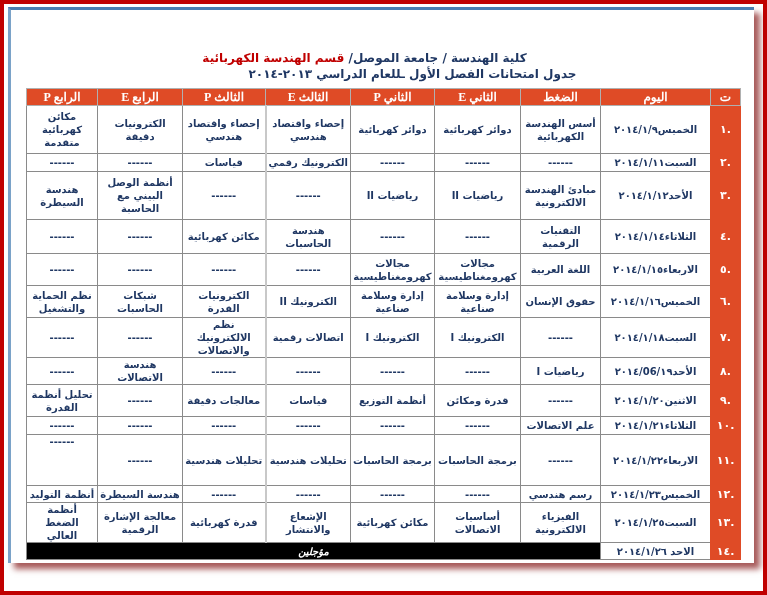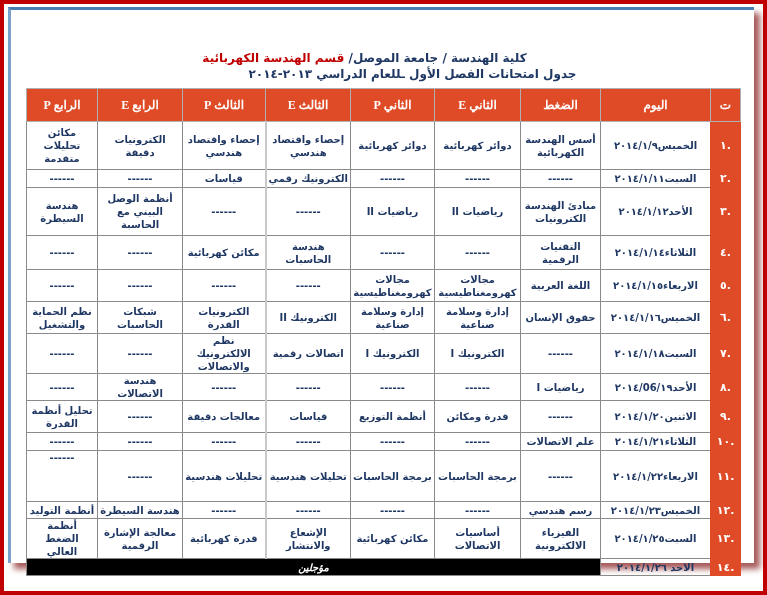--- a/index.html
+++ b/index.html
@@ -21,21 +21,21 @@
   }
   .title .red { color:#c00000; }
   .t1 { top:51px; }
   .t2 { top:67px;padding-left:48px; }
   table.sched {
     position:absolute; left:26px; top:88px; border-collapse:collapse; direction:rtl;
     table-layout:fixed; width:714px;
   }
   table.sched th {
     background:#df4b26; color:#ffffff; font-size:12px; font-weight:bold;
-    border:1px solid #b0b0b0; height:16px; padding:8px; text-align:center;
+    border:1px solid #b0b0b0; height:16px; padding:0; text-align:center;
     font-family:"Liberation Serif", "DejaVu Serif", serif;
   }
   table.sched td {
     border:1px solid #8a8a8a; font-size:10px; font-weight:bold; color:#1f3763;
     text-align:center; padding:0 2px; line-height:13px;
   }
   table.sched td.num {
     background:#df4b26; color:#ffffff; border-color:#df4b26; font-size:11px;
   }
   table.sched td.date { white-space:nowrap; }
@@ -82,37 +82,37 @@
   <tbody id="tbody">
     <tr style="height:48px">
       <td class="num">.١</td>
       <td class="date">الخميس٢٠١٤/١/٩</td>
       <td>أسس الهندسة الكهربائية</td>
       <td>دوائر كهربائية</td>
       <td>دوائر كهربائية</td>
       <td class="sep-left">إحصاء واقتصاد هندسي</td>
       <td>إحصاء واقتصاد هندسي</td>
       <td>الكترونيات دقيقة</td>
-      <td>مكائن تحليلات متقدمة</td>
+      <td>مكائن كهربائية متقدمة</td>
     </tr>
     <tr style="height:18px">
       <td class="num">.٢</td>
       <td class="date">السبت٢٠١٤/١/١١</td>
       <td>------</td>
       <td>------</td>
       <td>------</td>
       <td class="sep-left">الكترونيك رقمي</td>
       <td>قياسات</td>
       <td>------</td>
       <td>------</td>
     </tr>
     <tr style="height:48px">
       <td class="num">.٣</td>
       <td class="date">الأحد٢٠١٤/١/١٢</td>
-      <td>مبادئ الهندسة الكترونيات</td>
+      <td>مبادئ الهندسة الالكترونية</td>
       <td>رياضيات II</td>
       <td>رياضيات II</td>
       <td class="sep-left">------</td>
       <td>------</td>
       <td>أنظمة الوصل البيني مع الحاسبة</td>
       <td>هندسة السيطرة</td>
     </tr>
     <tr style="height:34px">
       <td class="num">.٤</td>
       <td class="date">الثلاثاء٢٠١٤/١/١٤</td>

